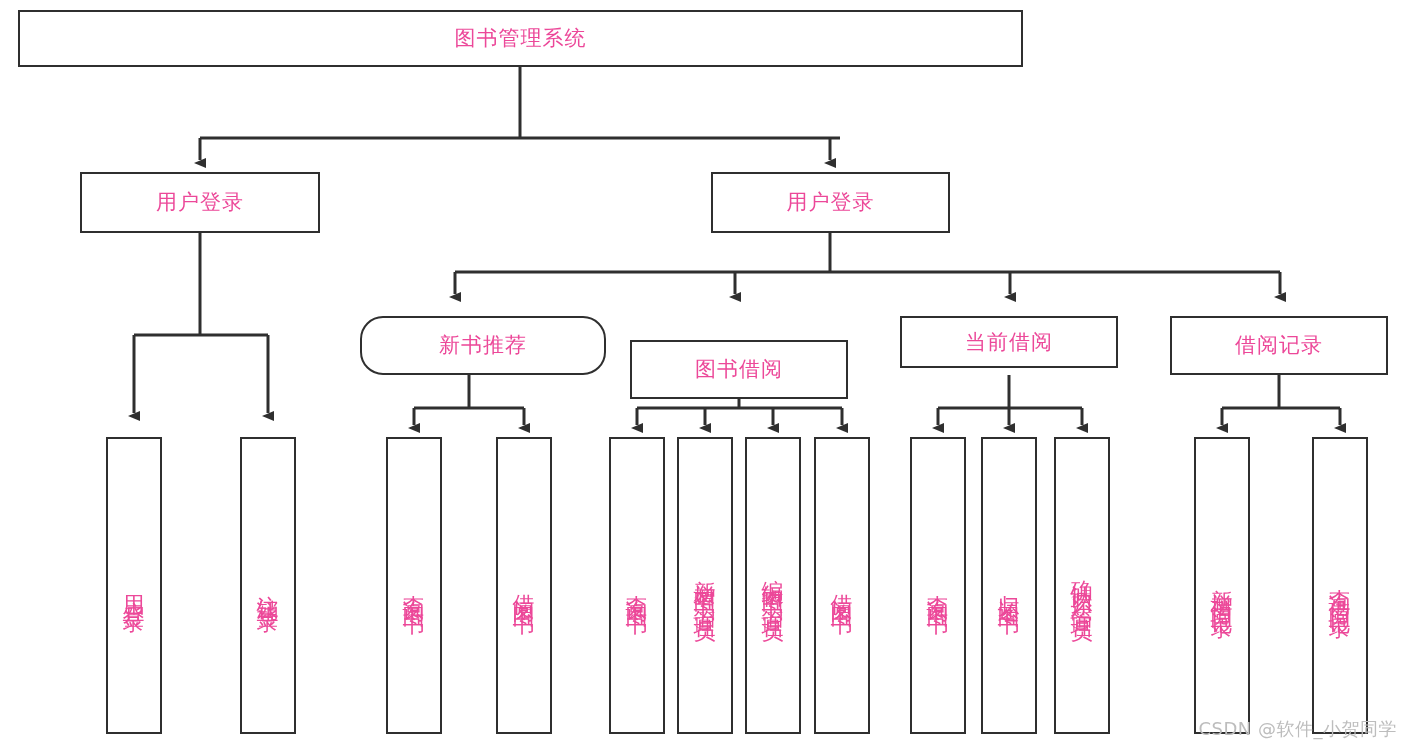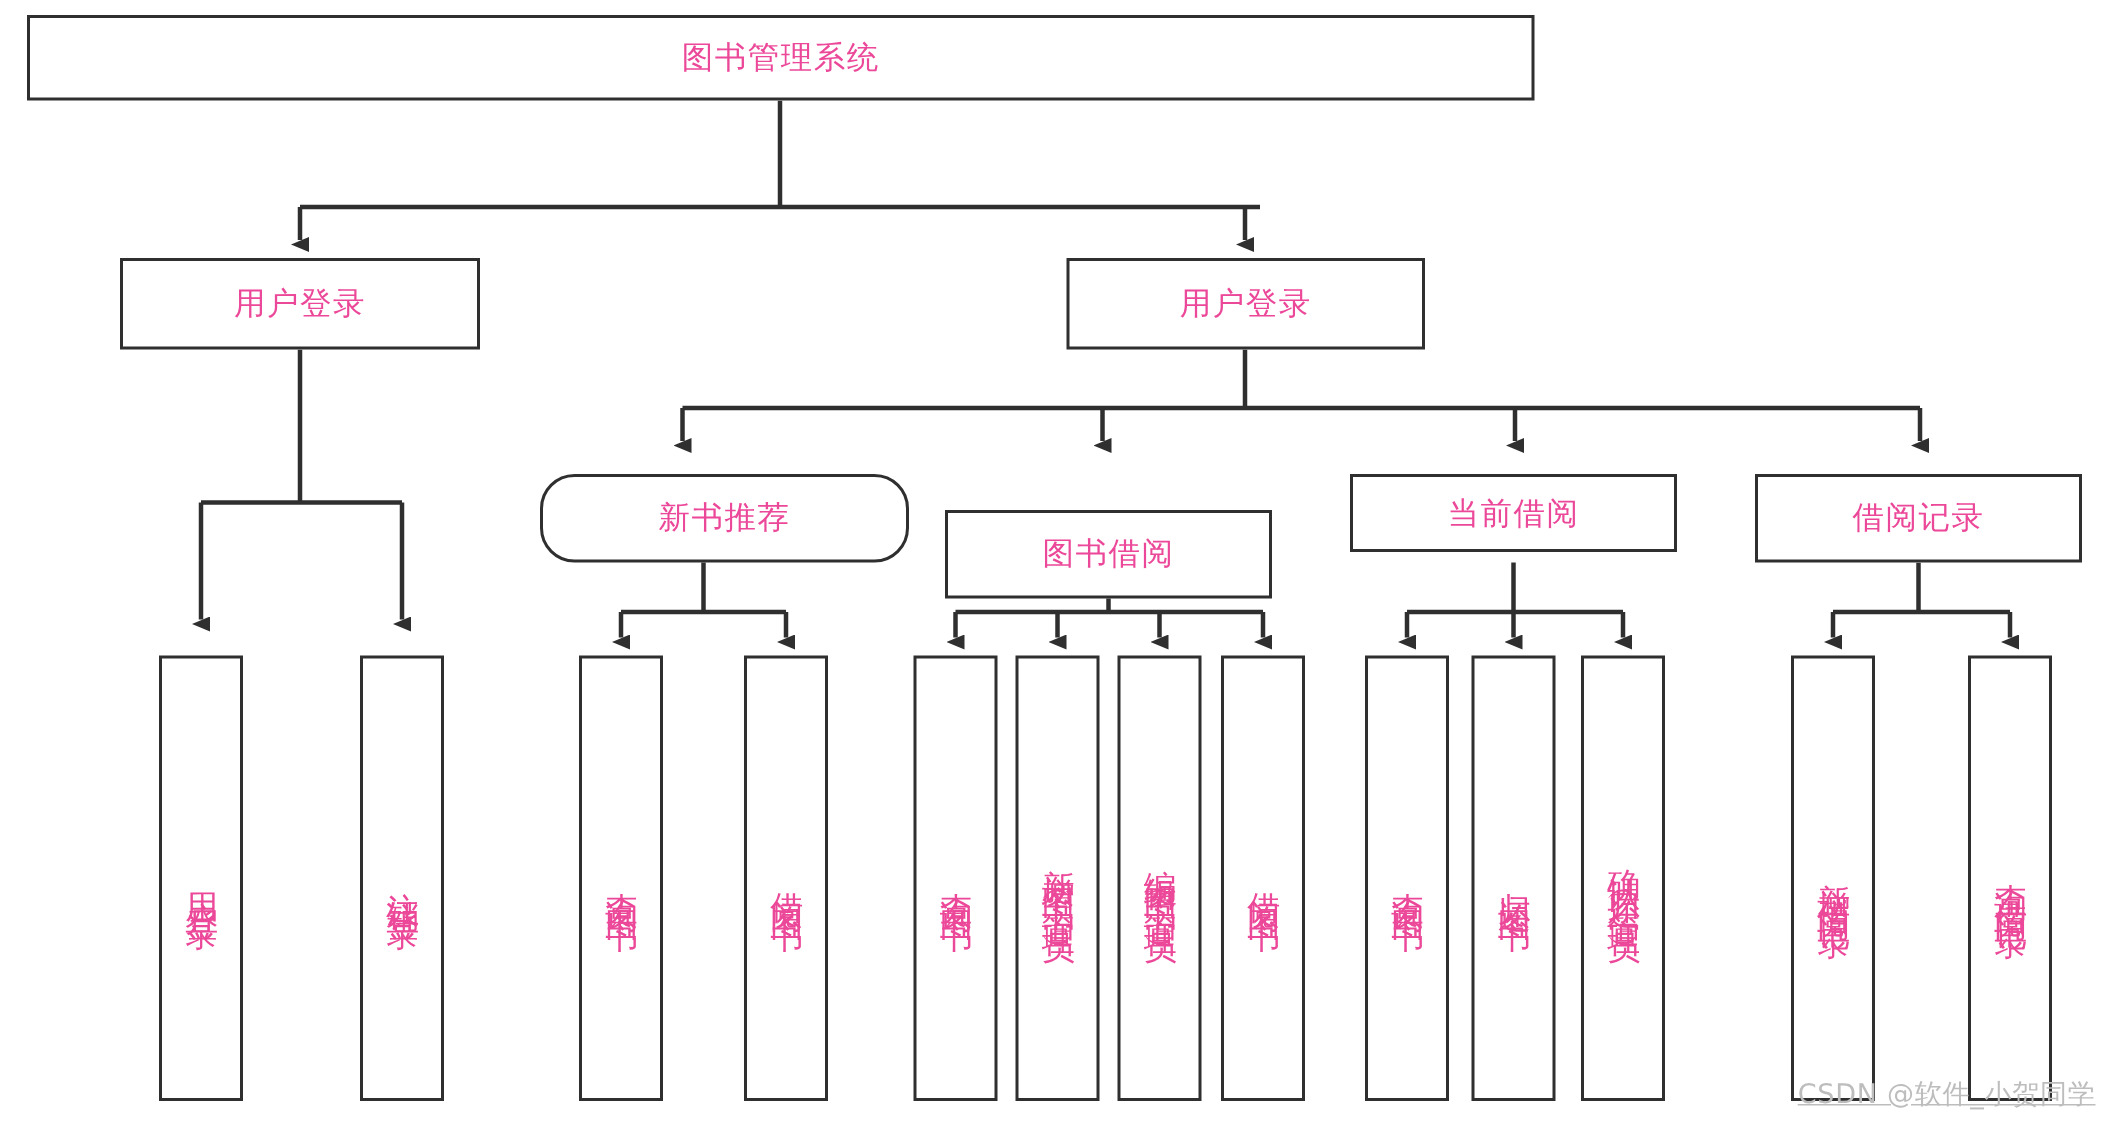--- a/index.html
+++ b/index.html
@@ -56,21 +56,20 @@
   }
   .watermark {
     position: absolute;
     right: 8px;
     bottom: 6px;
     font-size: 18px;
     color: #bdbdbd;
     letter-spacing: 0.5px;
     white-space: nowrap;
     pointer-events: none;
-    text-decoration: underline;
   }
 </style>
 </head>
 <body>
 
 <div id="canvas">
 
   <svg id="wires" viewBox="0 0 1405 747" xmlns="http://www.w3.org/2000/svg">
     <defs>
       <marker id="arrow" markerWidth="10" markerHeight="12" refX="2" refY="6" orient="auto" markerUnits="userSpaceOnUse">

